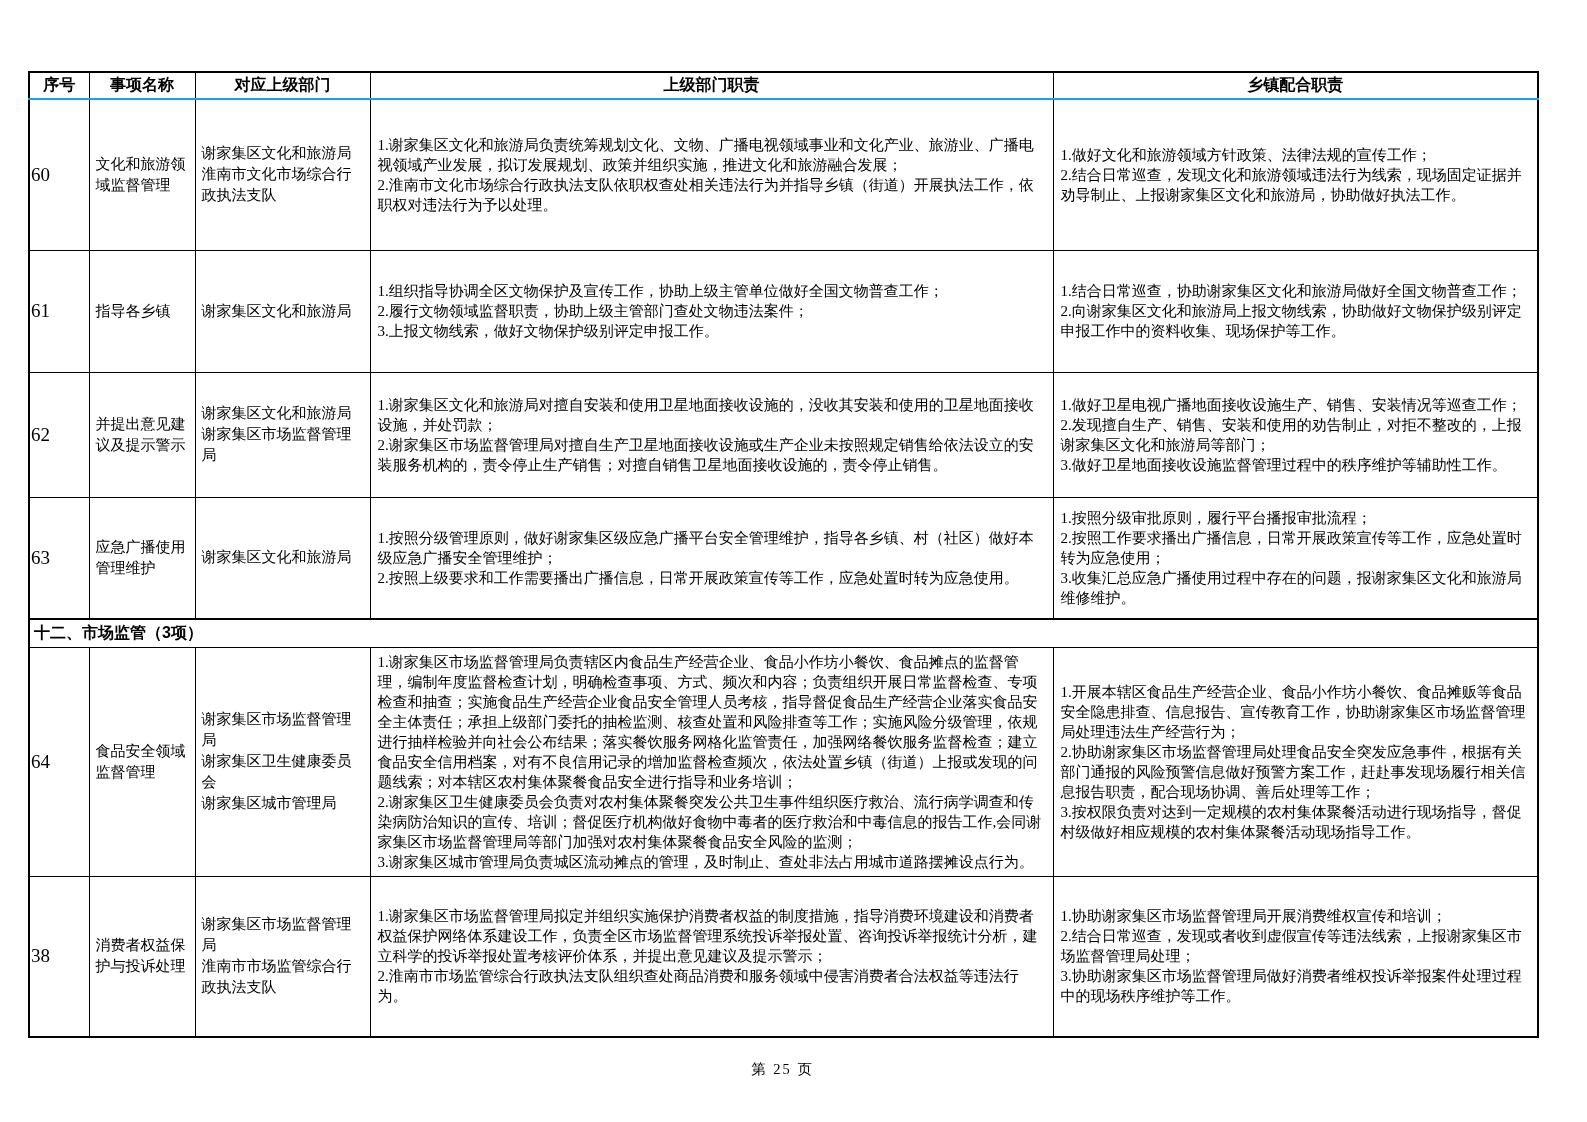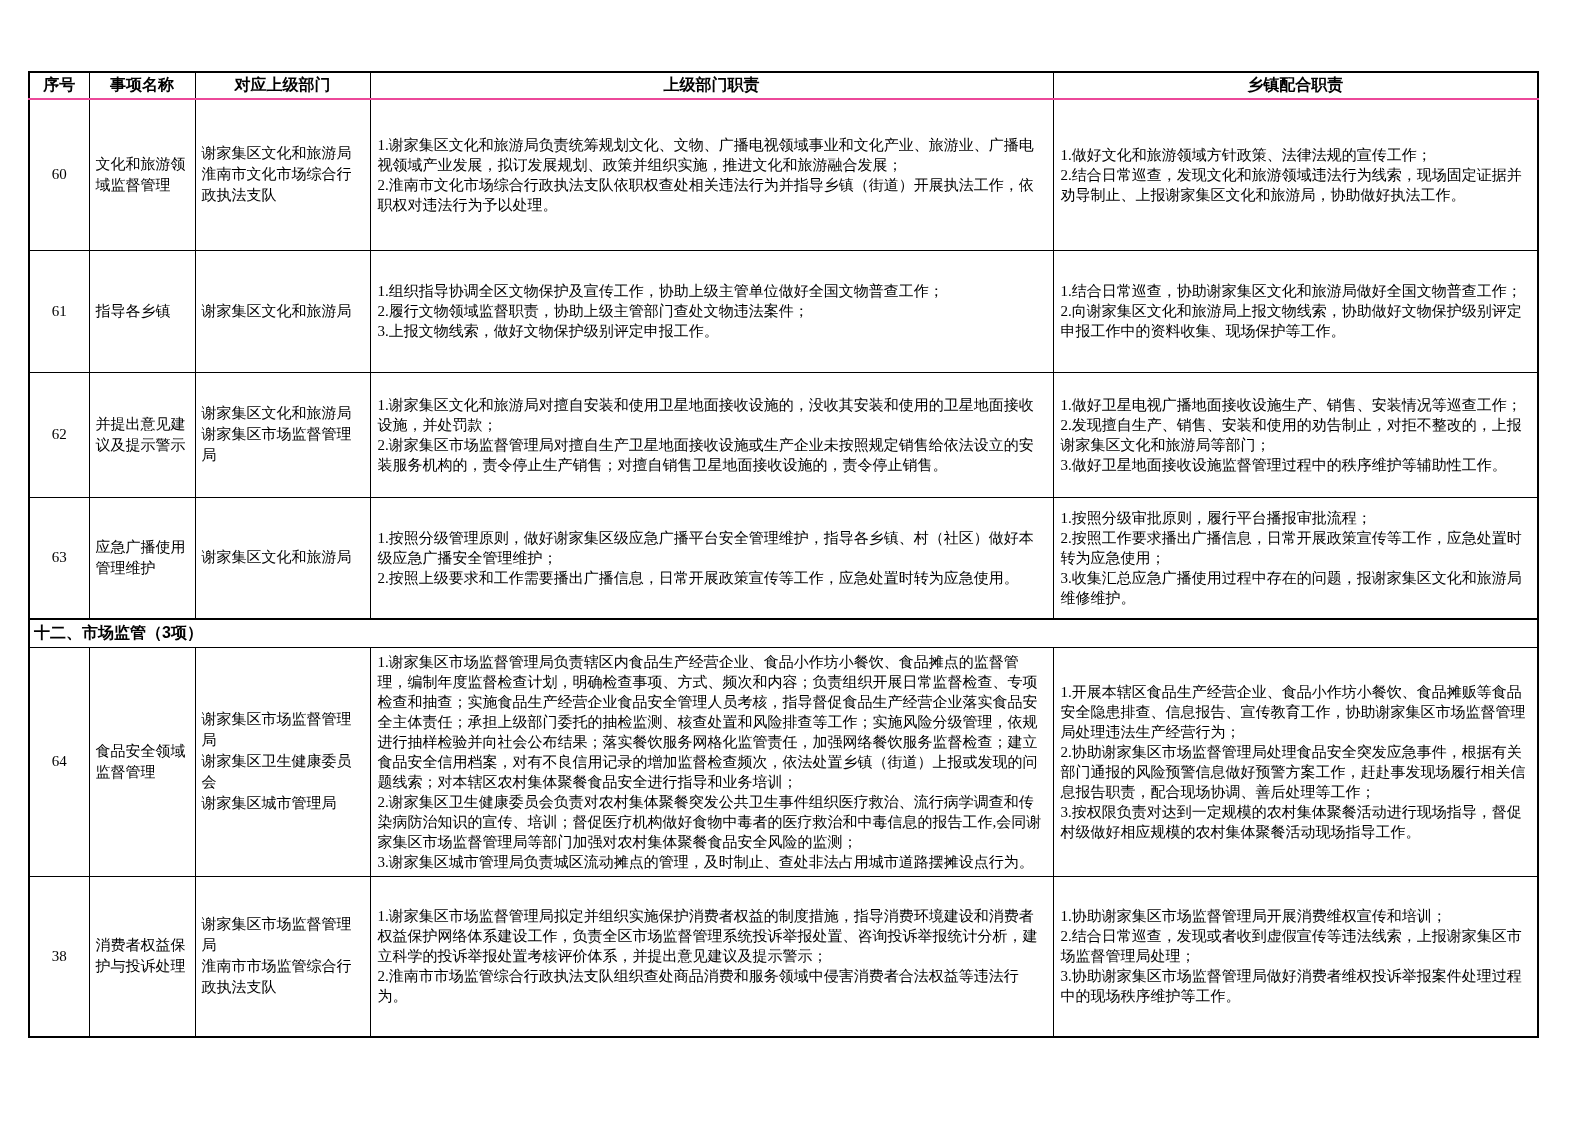--- a/index.html
+++ b/index.html
@@ -30,31 +30,30 @@
     font-weight: bold;
     font-size: 16px;
     text-align: center;
     vertical-align: middle;
     border: 1px solid #000000;
     padding: 2px;
     background: #ffffff;
   }
   thead tr.header-row {
     height: 26px;
-    border-bottom: 2px solid #ec4899;
+    border-bottom: 2px solid #0ea5e9;
     border-radius: 11px;
   }
   table.duties td {
     border: 1px solid #000000;
     vertical-align: middle;
     background: #ffffff;
   }
   td.seq-cell {
-    text-align: center;
-    font-size: 15px;
+    font-size: 19px;
   }
   td.name-cell, td.dept-cell {
     font-size: 15px;
     line-height: 21px;
     padding: 2px 6px;
     white-space: pre-line;
     text-align: left;
   }
   td.duty-cell {
     font-size: 15px;
@@ -171,14 +170,15 @@
 淮南市市场监管综合行政执法支队</td>
         <td class="duty-cell">1.谢家集区市场监督管理局拟定并组织实施保护消费者权益的制度措施，指导消费环境建设和消费者权益保护网络体系建设工作，负责全区市场监督管理系统投诉举报处置、咨询投诉举报统计分析，建立科学的投诉举报处置考核评价体系，并提出意见建议及提示警示；
 2.淮南市市场监管综合行政执法支队组织查处商品消费和服务领域中侵害消费者合法权益等违法行为。</td>
         <td class="duty-cell">1.协助谢家集区市场监督管理局开展消费维权宣传和培训；
 2.结合日常巡查，发现或者收到虚假宣传等违法线索，上报谢家集区市场监督管理局处理；
 3.协助谢家集区市场监督管理局做好消费者维权投诉举报案件处理过程中的现场秩序维护等工作。</td>
       </tr>
     </tbody>
   </table>
 
+  <div class="footer">第 25 页</div>
 
 </div>
 
 </body></html>

